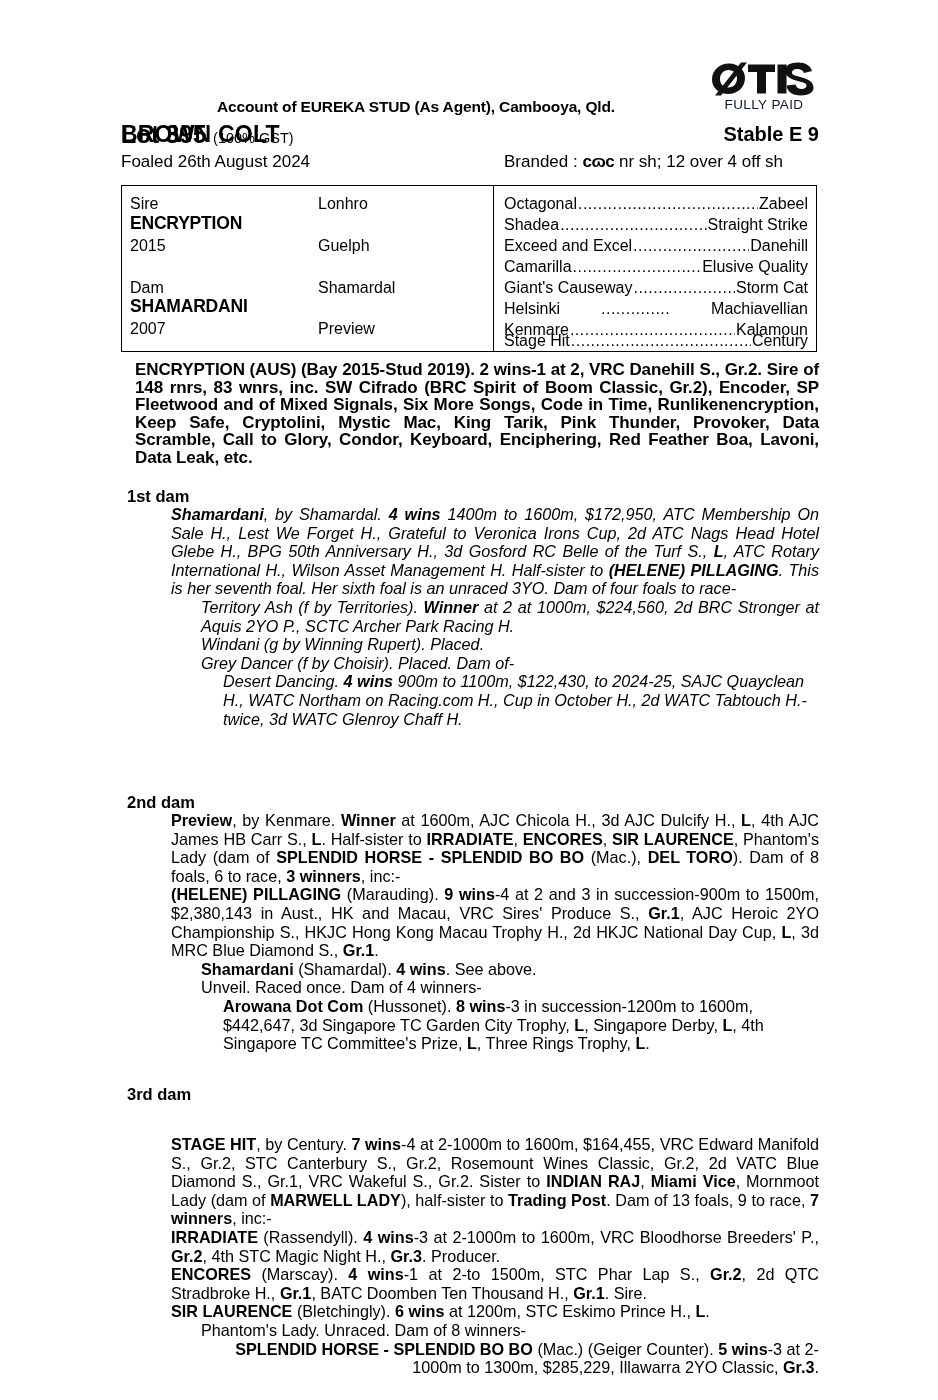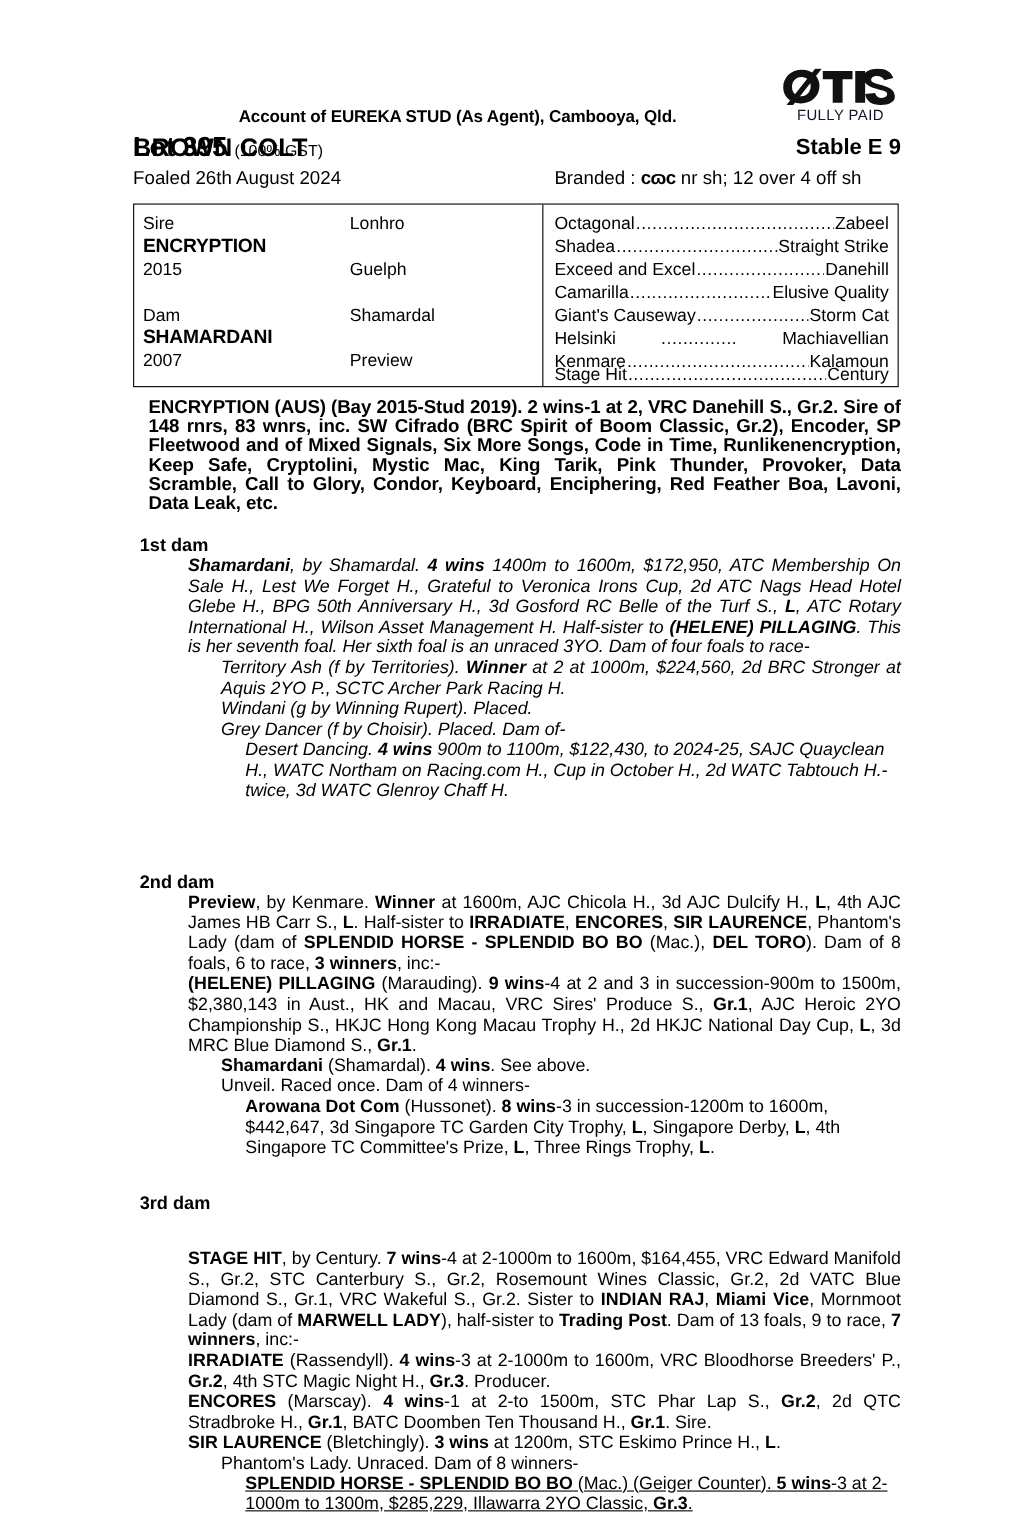--- a/index.html
+++ b/index.html
@@ -337,18 +337,18 @@
       <p class="hang3"><b>Shamardani</b> (Shamardal). <b>4 wins</b>. See above.</p>
       <p class="hang3">Unveil. Raced once. Dam of 4 winners-</p>
       <p class="hang5" style="text-align: left;"><b>Arowana Dot Com</b> (Hussonet). <b>8 wins</b>-3 in succession-1200m to 1600m, $442,647, 3d Singapore TC Garden City Trophy, <b>L</b>, Singapore Derby, <b>L</b>, 4th Singapore TC Committee's Prize, <b>L</b>, Three Rings Trophy, <b>L</b>.</p>
     </div>
 
   <div class="dam-head" style="top:1085px;">3rd dam</div>
   <div class="blk" id="blk-3rd" style="top:1103px;margin-top:32px;">
       <p class="hang1"><b>STAGE HIT</b>, by Century. <b>7 wins</b>-4 at 2-1000m to 1600m, $164,455, VRC Edward Manifold S., Gr.2, STC Canterbury S., Gr.2, Rosemount Wines Classic, Gr.2, 2d VATC Blue Diamond S., Gr.1, VRC Wakeful S., Gr.2. Sister to <b>INDIAN RAJ</b>, <b>Miami Vice</b>, Mornmoot Lady (dam of <b>MARWELL LADY</b>), half-sister to <b>Trading Post</b>. Dam of 13 foals, 9 to race, <b>7 winners</b>, inc:-</p>
       <p class="hang2"><b>IRRADIATE</b> (Rassendyll). <b>4 wins</b>-3 at 2-1000m to 1600m, VRC Bloodhorse Breeders' P., <b>Gr.2</b>, 4th STC Magic Night H., <b>Gr.3</b>. Producer.</p>
       <p class="hang2"><b>ENCORES</b> (Marscay). <b>4 wins</b>-1 at 2-to 1500m, STC Phar Lap S., <b>Gr.2</b>, 2d QTC Stradbroke H., <b>Gr.1</b>, BATC Doomben Ten Thousand H., <b>Gr.1</b>. Sire.</p>
-      <p class="hang2"><b>SIR LAURENCE</b> (Bletchingly). <b>3 wins</b> at 1200m, STC Eskimo Prince H., <b>L</b>.</p>
+      <p class="hang2"><b>SIR LAURENCE</b> (Bletchingly). <b>6 wins</b> at 1200m, STC Eskimo Prince H., <b>L</b>.</p>
       <p class="hang3">Phantom's Lady. Unraced. Dam of 8 winners-</p>
-      <p class="hang5" style="text-align: left; text-decoration: underline;"><b>SPLENDID HORSE - SPLENDID BO BO</b> (Mac.) (Geiger Counter). <b>5 wins</b>-3 at 2-1000m to 1300m, $285,229, Illawarra 2YO Classic, <b>Gr.3</b>.</p>
+      <p class="hang5" style="text-align: right;"><b>SPLENDID HORSE - SPLENDID BO BO</b> (Mac.) (Geiger Counter). <b>5 wins</b>-3 at 2-1000m to 1300m, $285,229, Illawarra 2YO Classic, <b>Gr.3</b>.</p>
     </div>
 
 </div>
 
 </body></html>

